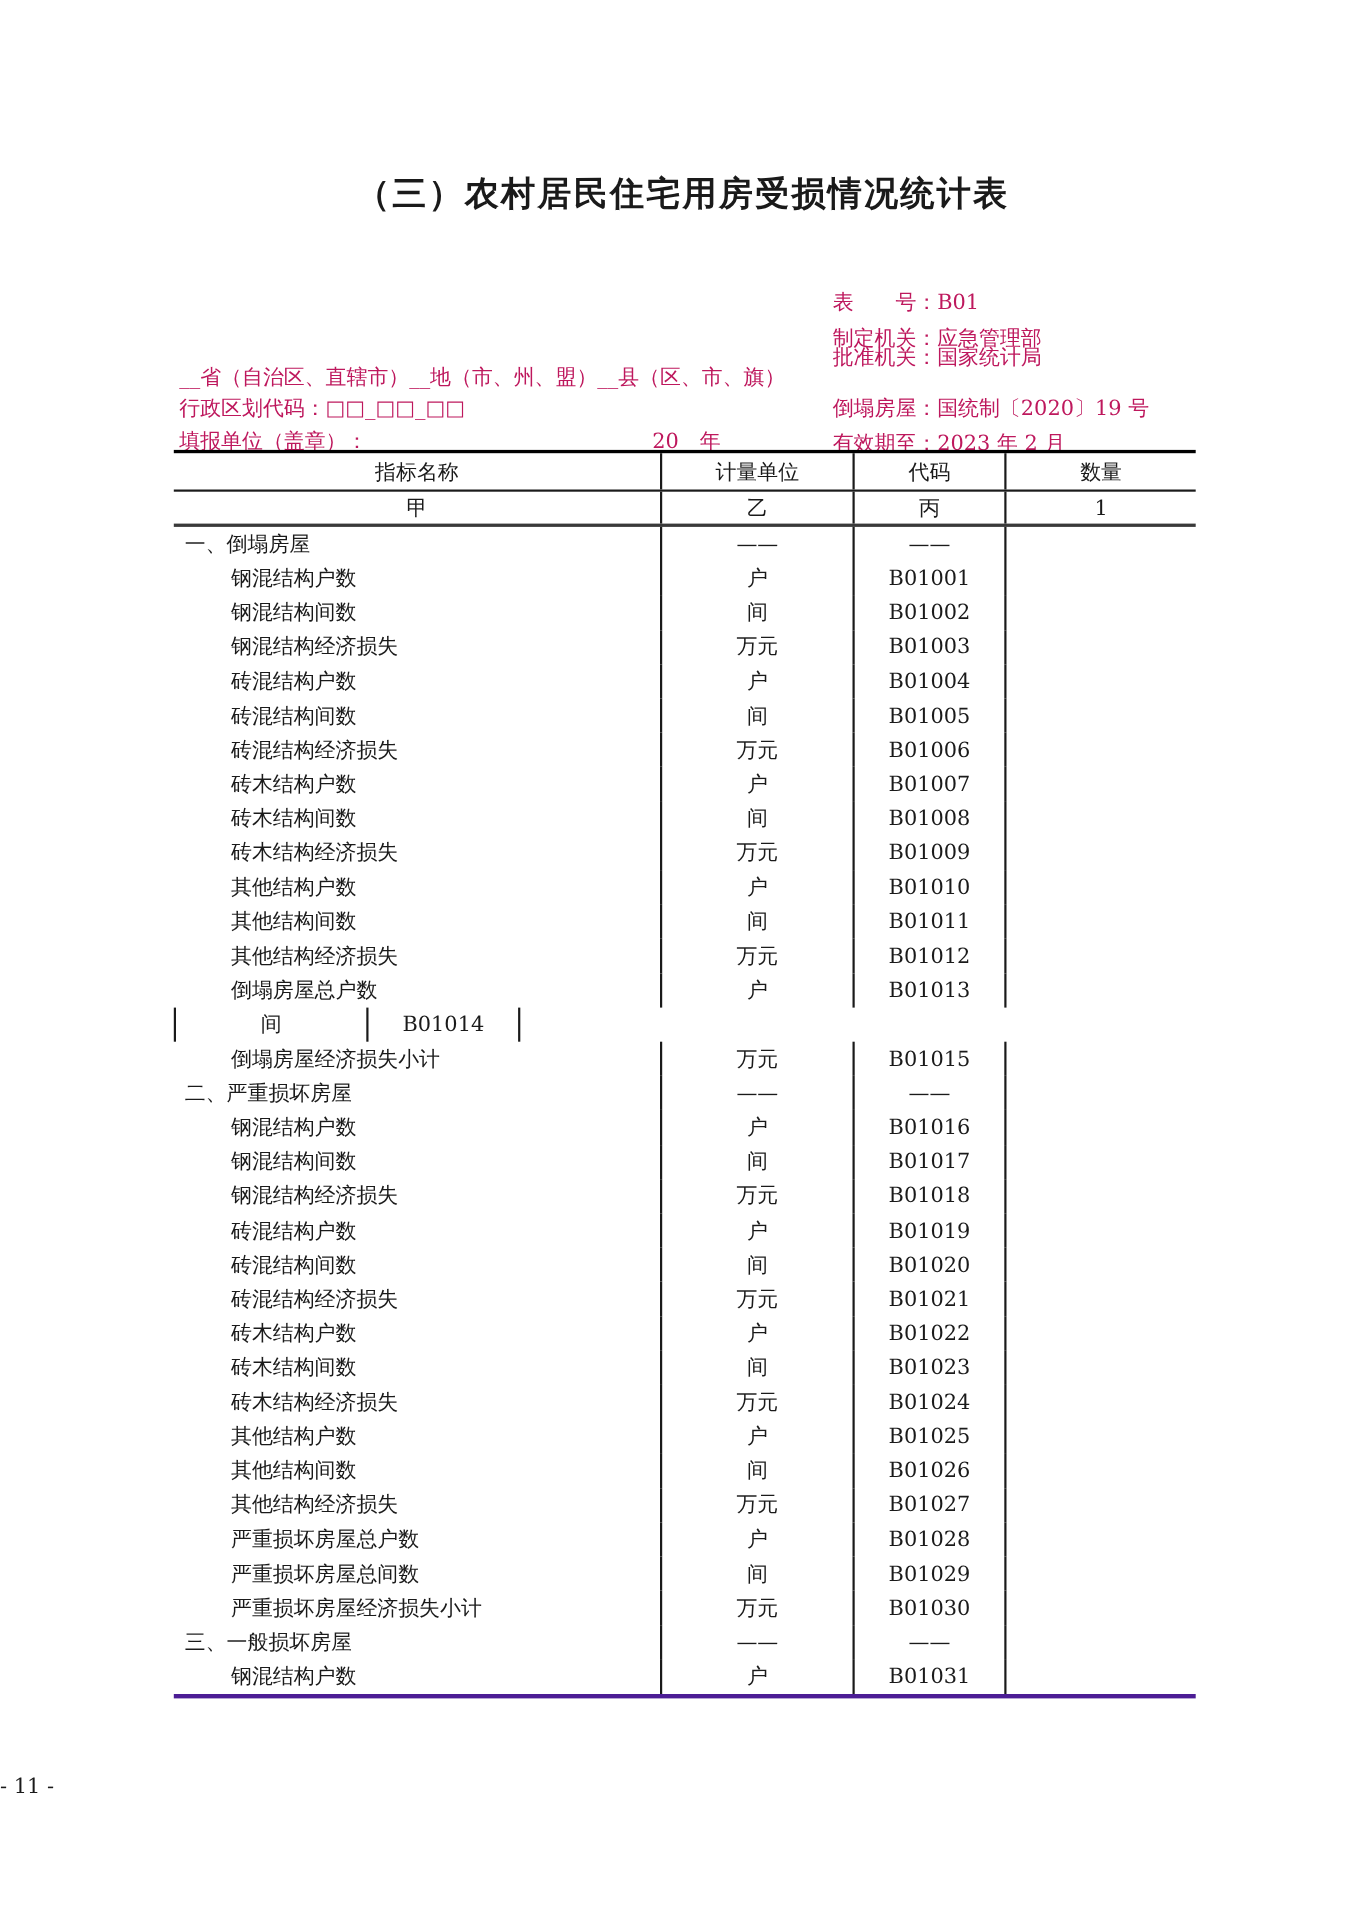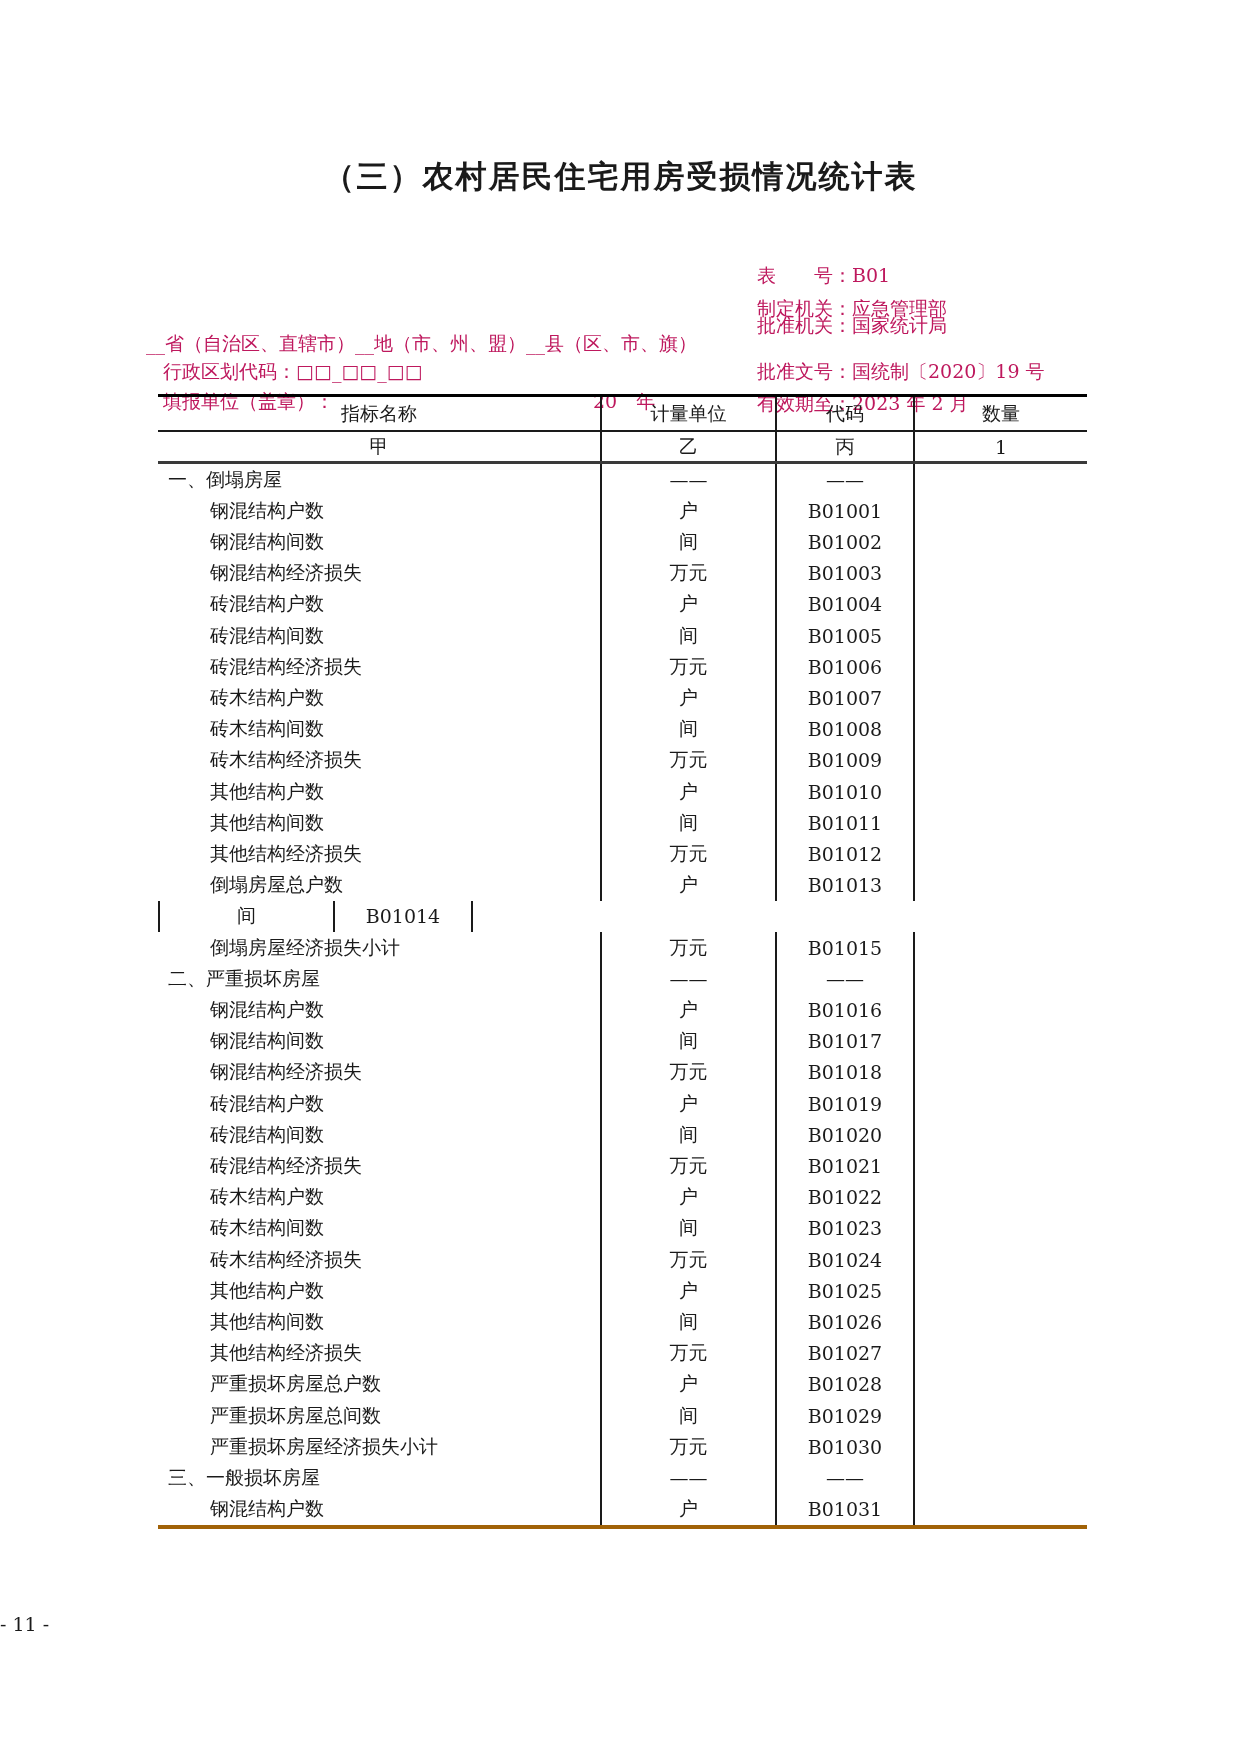--- a/index.html
+++ b/index.html
@@ -13,35 +13,35 @@
   }
   .title {
     position:absolute; top:155px; left:0; width:100%;
     text-align:center; font-size:31px; font-weight:bold;
     letter-spacing:2px; margin:0; line-height:42px;
   }
   .meta-line {
     position:absolute; font-size:19px; line-height:26px;
     white-space:pre; color:#be185d;
   }
-  .m-region   { left:146px; top:330px;text-align:center; }
+  .m-region   { left:163px; top:330px;text-align:center; }
   .m-admin    { left:163px; top:358px; }
   .m-unit     { left:163px; top:388px; }
   .m-year     { left:593px; top:388px; }
   .m-r1 { left:757px; top:262px; }
   .m-r2 { left:757px; top:295px; }
   .m-r3 { left:757px; top:312px; }
   .m-r4 { left:757px; top:358px; }
   .m-r5 { left:757px; top:390px; }
 
   .stat-table {
-    position:absolute; left:158px; top:394px;
+    position:absolute; left:158px; top:409px;
     width:929px; height:1128px;
     border-top:3px solid #000000;
-    border-bottom:4px solid #a16207;
+    border-bottom:4px solid #4c1d95;
     display:flex; flex-direction:column;
     font-size:19px;
   }
   .trow { display:flex; width:100%; }
   .thead { height:33px; border-bottom:2px solid #1a1a1a; }
   .tsub  { height:29px; border-bottom:3px solid #3a3a3a; }
   .tbody { flex:1; display:flex; flex-direction:column; }
   .tbody .trow { flex:1; }
   .cell {
     box-sizing:border-box;
@@ -68,21 +68,21 @@
   <h1 class="title">（三）农村居民住宅用房受损情况统计表</h1>
 
   <div class="meta-line m-region">__省（自治区、直辖市）__地（市、州、盟）__县（区、市、旗）</div>
   <div class="meta-line m-admin">行政区划代码：□□_□□_□□</div>
   <div class="meta-line m-unit">填报单位（盖章）：</div>
   <div class="meta-line m-year">20　年</div>
 
   <div class="meta-line m-r1"><span>表　　号：</span><span>B01</span></div>
   <div class="meta-line m-r2"><span>制定机关：</span><span>应急管理部</span></div>
   <div class="meta-line m-r3"><span>批准机关：</span><span>国家统计局</span></div>
-  <div class="meta-line m-r4"><span>批准文号：</span><span>国统制〔2020〕19 号</span></div>
+  <div class="meta-line m-r4"><span>倒塌房屋：</span><span>国统制〔2020〕19 号</span></div>
   <div class="meta-line m-r5"><span>有效期至：</span><span>2023 年 2 月</span></div>
 
   <div class="stat-table">
     <div class="trow thead">
       <div class="cell c1">指标名称</div>
       <div class="cell c2">计量单位</div>
       <div class="cell c3">代码</div>
       <div class="cell c4">数量</div>
     </div>
     <div class="trow tsub">

